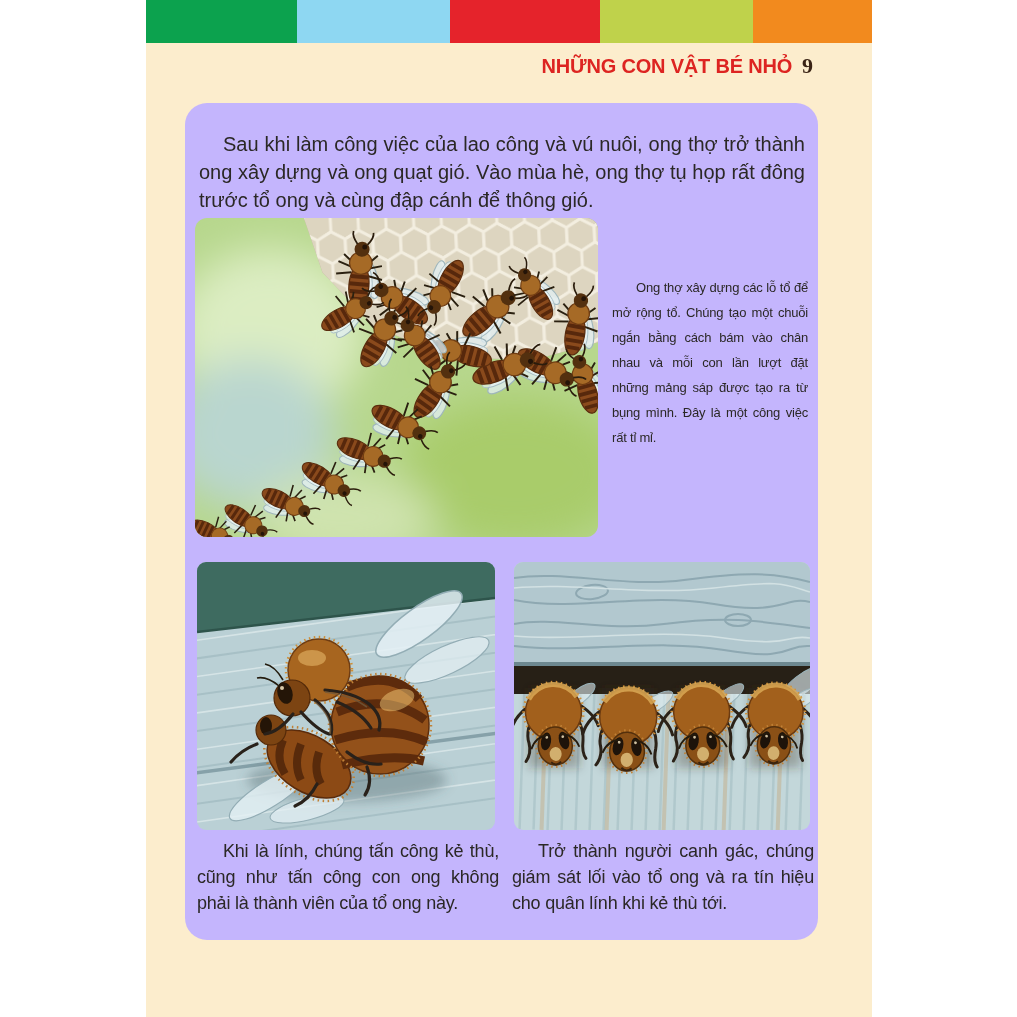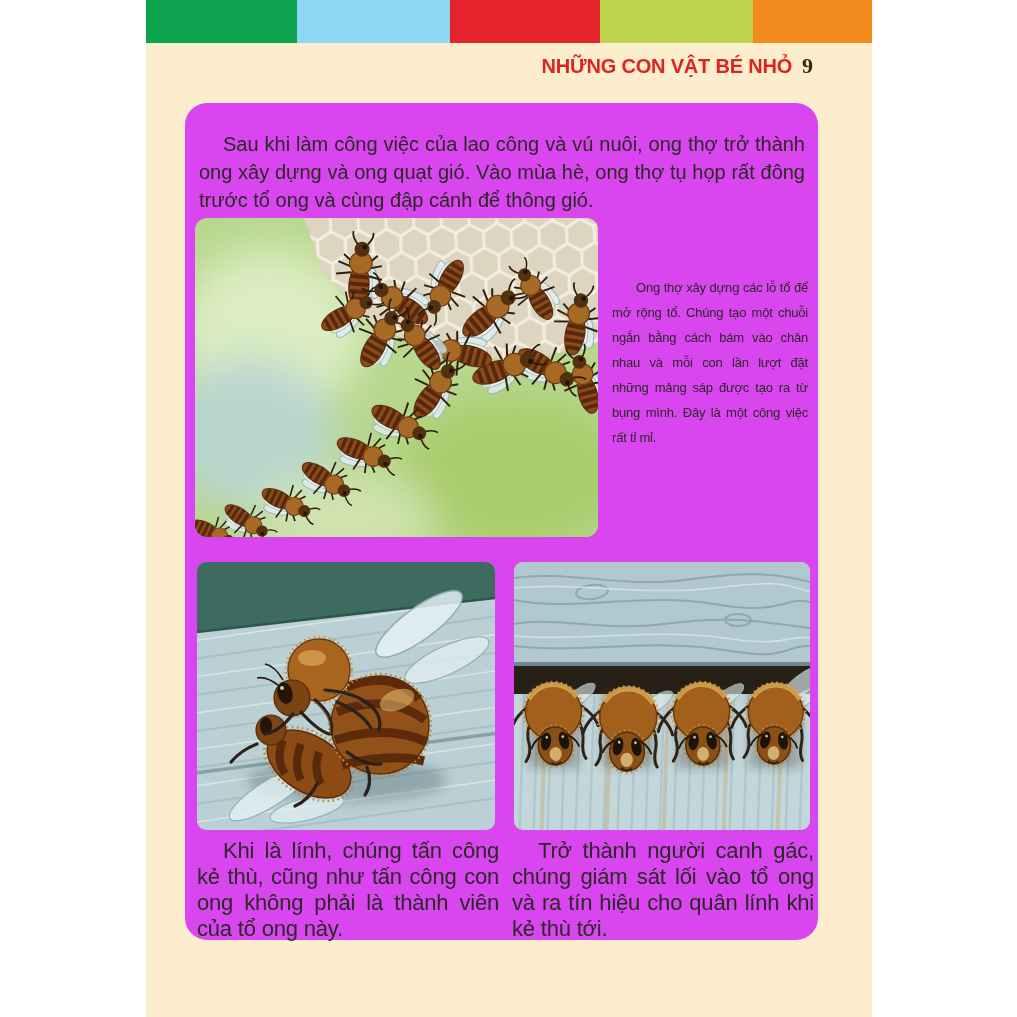--- a/index.html
+++ b/index.html
@@ -19,39 +19,39 @@
   }
   .page-header .running-title {
     font-size:20px; font-weight:bold; letter-spacing:-0.2px;
   }
   .page-header .page-num {
     font-family:"Liberation Serif", serif; font-size:22px; font-weight:bold;
     margin-left:10px;
   }
   .card {
     position:absolute; left:185px; top:103px; width:633px; height:837px;
-    background:#d946ef; border-radius:22px;
+    background:#c4b5fd; border-radius:22px;
   }
   .card p { text-align:justify; }
   .intro {
     position:absolute; left:14px; top:27px; width:606px;
     font-size:20px; line-height:28px; text-indent:24px;
   }
   .illus { position:absolute; overflow:hidden; }
   .illus svg { display:block; }
   .illus-top { left:10px; top:115px; width:403px; height:319px; border-radius:12px; }
   .side-text {
     position:absolute; left:427px; top:172px; width:196px;
     font-size:13px; line-height:25px; text-indent:24px; letter-spacing:-0.2px;
   }
   .illus-left  { left:12px;  top:459px; width:298px; height:268px; border-radius:9px; }
   .illus-right { left:329px; top:459px; width:296px; height:268px; border-radius:9px; }
   .caption {
     position:absolute; top:735px; width:302px;
-    font-size:22px; line-height:26px; text-indent:26px; letter-spacing:-0.2px;
+    font-size:18px; line-height:26px; text-indent:26px; letter-spacing:-0.2px;
   }
   .caption-left { left:12px; }
   .caption-right { left:327px; }
 </style>
 </head>
 <body>
 
 <div class="cream-strip" style="background: rgb(252, 237, 205);"></div>
 
 <div class="color-bar">

